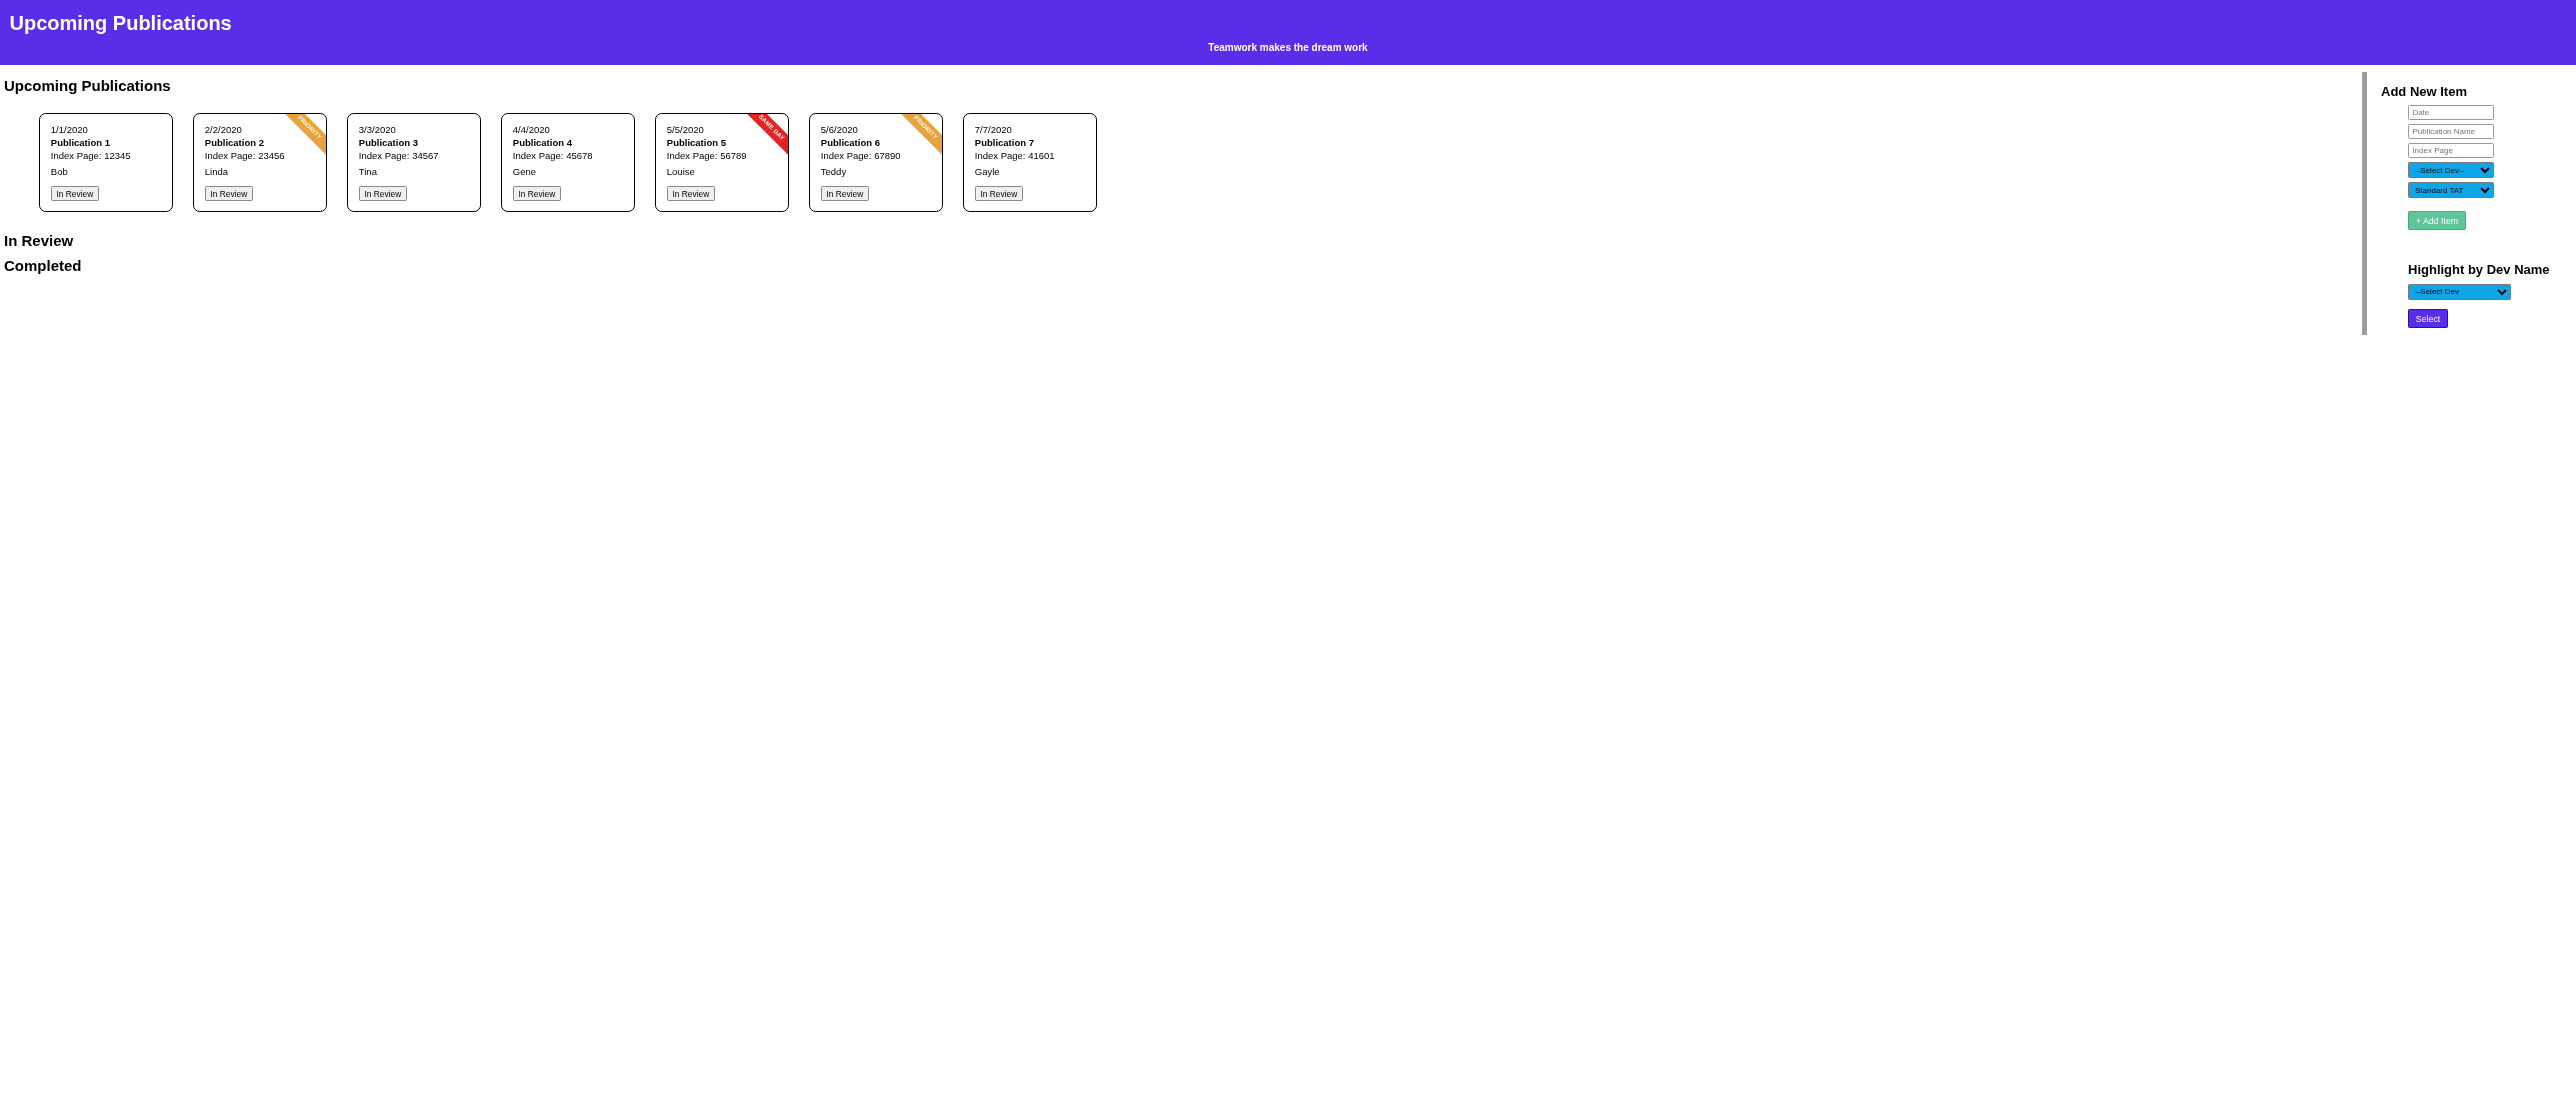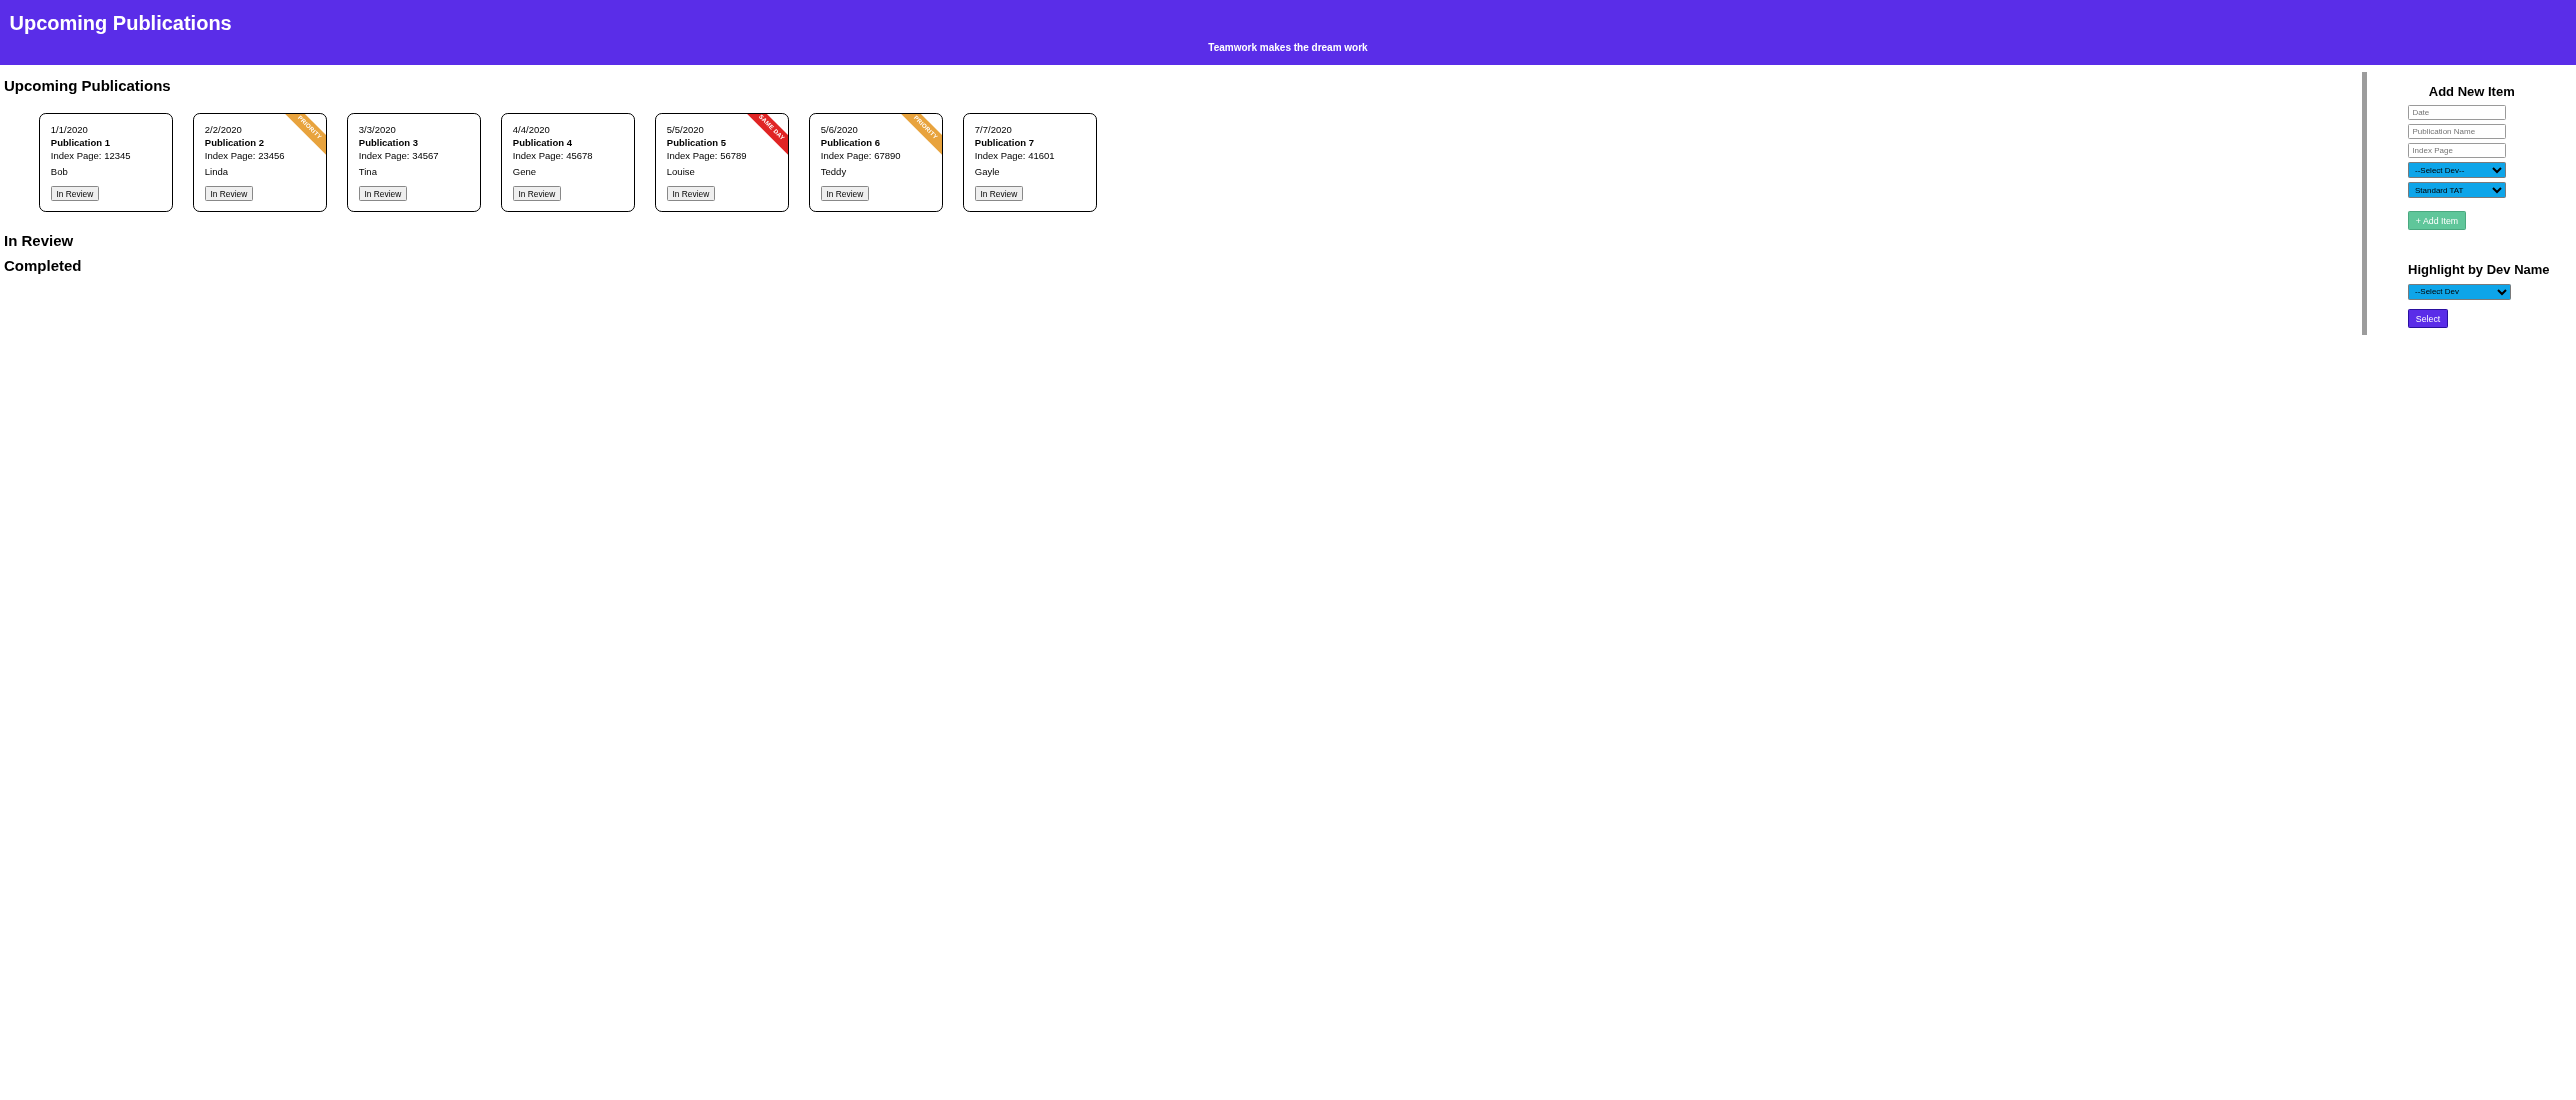--- a/index.html
+++ b/index.html
@@ -94,24 +94,24 @@
   .side {
     width: 209px;
     padding: 6.8px 13.5px 13.5px 41px;
   }
   .side h2 {
     font-size: 13px;
     font-weight: 700;
     margin: 12px 0 6.8px 0;
     white-space: nowrap;
   }
-  .side h2.center { text-align: center; margin-left: -27px; }
+  .side h2.center { margin-left: -27px; }
   .side .form-stack > * {
     display: block;
-    width: 98px;
+    width: 86px;
     margin-bottom: 4px;
   }
   .side input[type=text] {
     font-size: 8px;
     padding: 2px 3.4px;
     border: 0.7px solid #9a9a9a;
     border-radius: 1.4px;
   }
   .side select {
     font-size: 8px;

